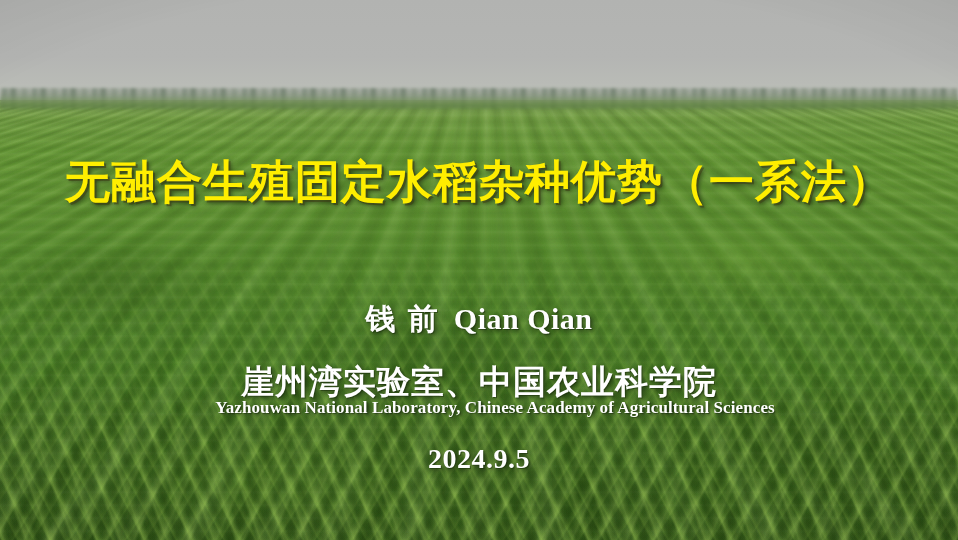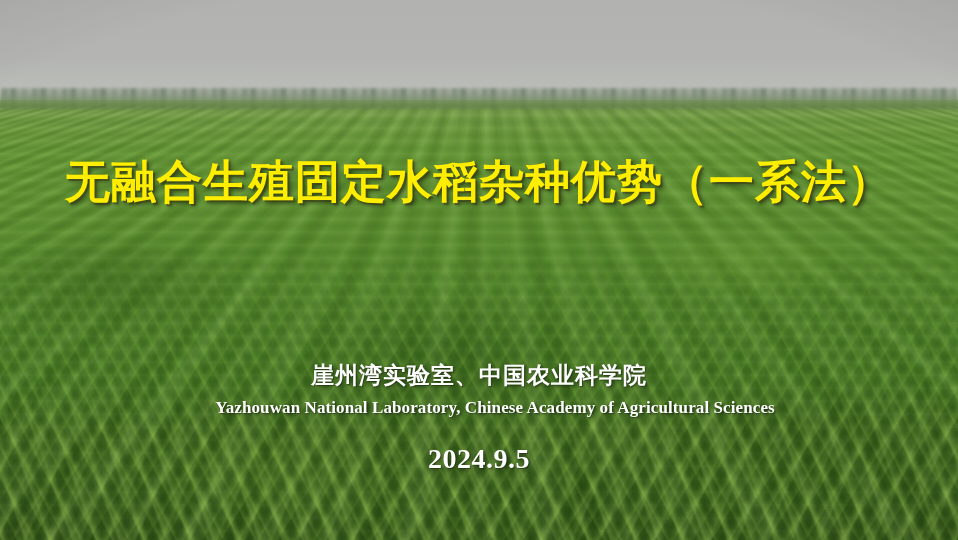--- a/index.html
+++ b/index.html
@@ -255,21 +255,21 @@
     font-family: "Liberation Serif", "DejaVu Serif", serif;
     font-weight: bold;
     margin-left: 14px;
     letter-spacing: 0.5px;
   }
 
   .org-cn {
     position: absolute;
     top: 360px;
     left: 0; right: 0;
-    font-size: 23px;
+    font-size: 33px;
     font-weight: bold;
     letter-spacing: 1px;
     color: #FFFFFF;
     text-shadow:
       1px 1px 0 rgba(30,50,15,0.55),
       2px 2px 4px rgba(0,0,0,0.45);
     white-space: nowrap;
   }
 
   .org-en {
@@ -320,20 +320,23 @@
     <div class="bg-treeline"></div>
     <div class="bg-treeline-soft"></div>
     <div class="bg-vignette"></div>
   </div>
 
   <div class="content">
 
     <div class="title-cn">无融合生殖固定水稻杂种优势（一系法）</div>
 
 
+    <div class="author">
+      <span class="cn">钱  前</span><span class="en">Qian Qian</span>
+    </div>
 
     <div class="org-cn">崖州湾实验室、中国农业科学院</div>
 
     <div class="org-en">Yazhouwan National Laboratory, Chinese Academy of Agricultural Sciences</div>
 
     <div class="date">2024.9.5</div>
 
   </div>
 </div>
 

